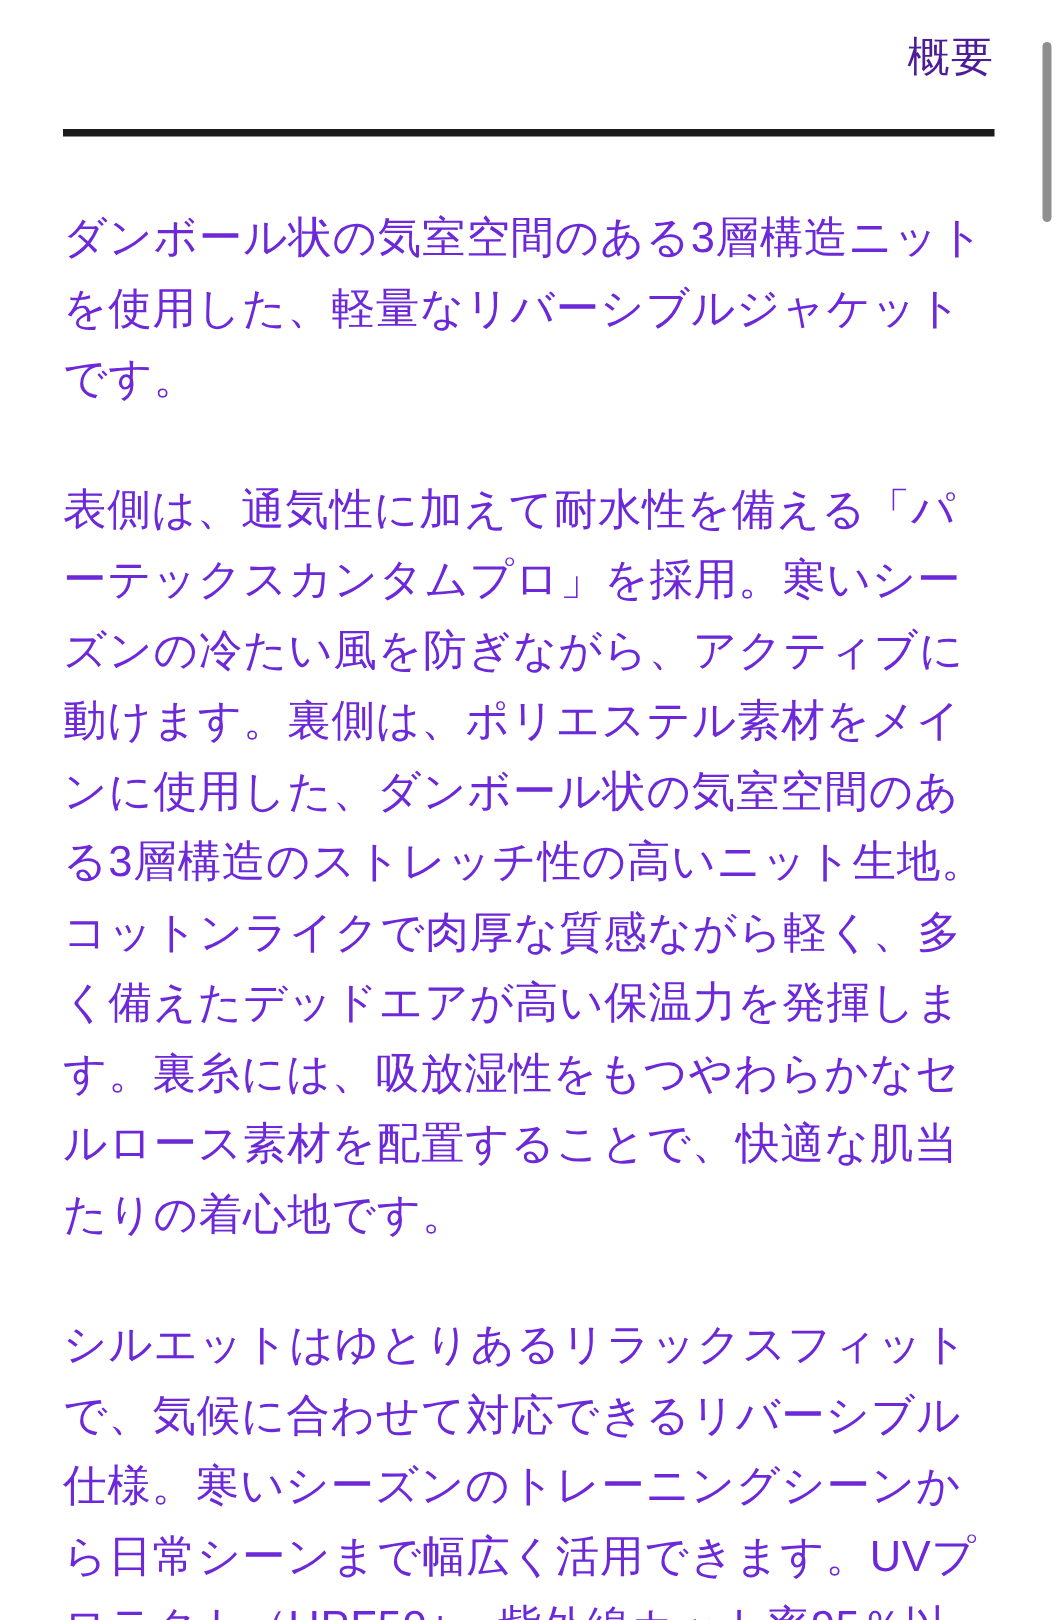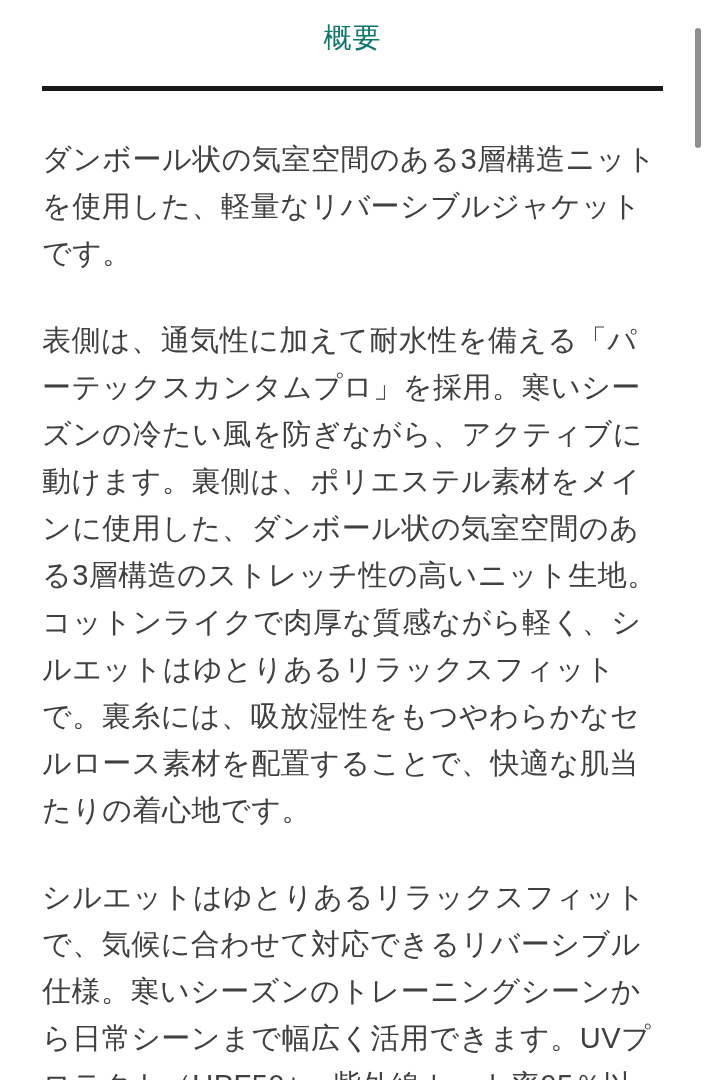--- a/index.html
+++ b/index.html
@@ -19,25 +19,25 @@
     height: 100%;
   }
   
   .tabbar {
     display: flex;
     margin: 0 43px 0 42px;
     border-bottom: 2px solid #e9e9e9;
   }
   .tab {
     flex: 1 1 50%;
-    text-align: center;
+    text-align: right;
     padding: 19px 0 31px;
     font-size: 28px;
     letter-spacing: 1px;
-    color: #0f766e;
+    color: #4c1d95;
     position: relative;
     cursor: pointer;
     user-select: none;
   }
   .tab.active::after {
     content: "";
     position: absolute;
     left: 0;
     right: 0;
     bottom: -3px;
@@ -46,21 +46,21 @@
   }
   
   .content {
     margin: 46px 43px 0 42px;
   }
   .content p {
     margin: 0 0 40px 0;
     font-size: 29px;
     line-height: 47px;
     letter-spacing: 0.5px;
-    color: #404040;
+    color: #6d28d9;
     text-align: left;
     word-break: normal;
     overflow-wrap: break-word;
   }
   .content p:last-child {
     margin-bottom: 0;
   }
   
   .scrollbar-thumb {
     position: absolute;
@@ -78,19 +78,19 @@
 <div class="page">
 
   <div class="tabbar">
     <div class="tab active">
       <span>概要</span>
     </div>
   </div>
 
   <div class="content">
     <p>ダンボール状の気室空間のある3層構造ニットを使用した、軽量なリバーシブルジャケットです。</p>
-    <p>表側は、通気性に加えて耐水性を備える「パーテックスカンタムプロ」を採用。寒いシーズンの冷たい風を防ぎながら、アクティブに動けます。裏側は、ポリエステル素材をメインに使用した、ダンボール状の気室空間のある3層構造のストレッチ性の高いニット生地。コットンライクで肉厚な質感ながら軽く、シルエットはゆとりあるリラックスフィットで。裏糸には、吸放湿性をもつやわらかなセルロース素材を配置することで、快適な肌当たりの着心地です。</p>
+    <p>表側は、通気性に加えて耐水性を備える「パーテックスカンタムプロ」を採用。寒いシーズンの冷たい風を防ぎながら、アクティブに動けます。裏側は、ポリエステル素材をメインに使用した、ダンボール状の気室空間のある3層構造のストレッチ性の高いニット生地。コットンライクで肉厚な質感ながら軽く、多く備えたデッドエアが高い保温力を発揮します。裏糸には、吸放湿性をもつやわらかなセルロース素材を配置することで、快適な肌当たりの着心地です。</p>
     <p>シルエットはゆとりあるリラックスフィットで、気候に合わせて対応できるリバーシブル仕様。寒いシーズンのトレーニングシーンから日常シーンまで幅広く活用できます。UVプロテクト（UPF50+、紫外線カット率95％以上）機能を装備。</p>
   </div>
 
 </div>
 
 <div class="scrollbar-thumb"></div>
 
 </body></html>

